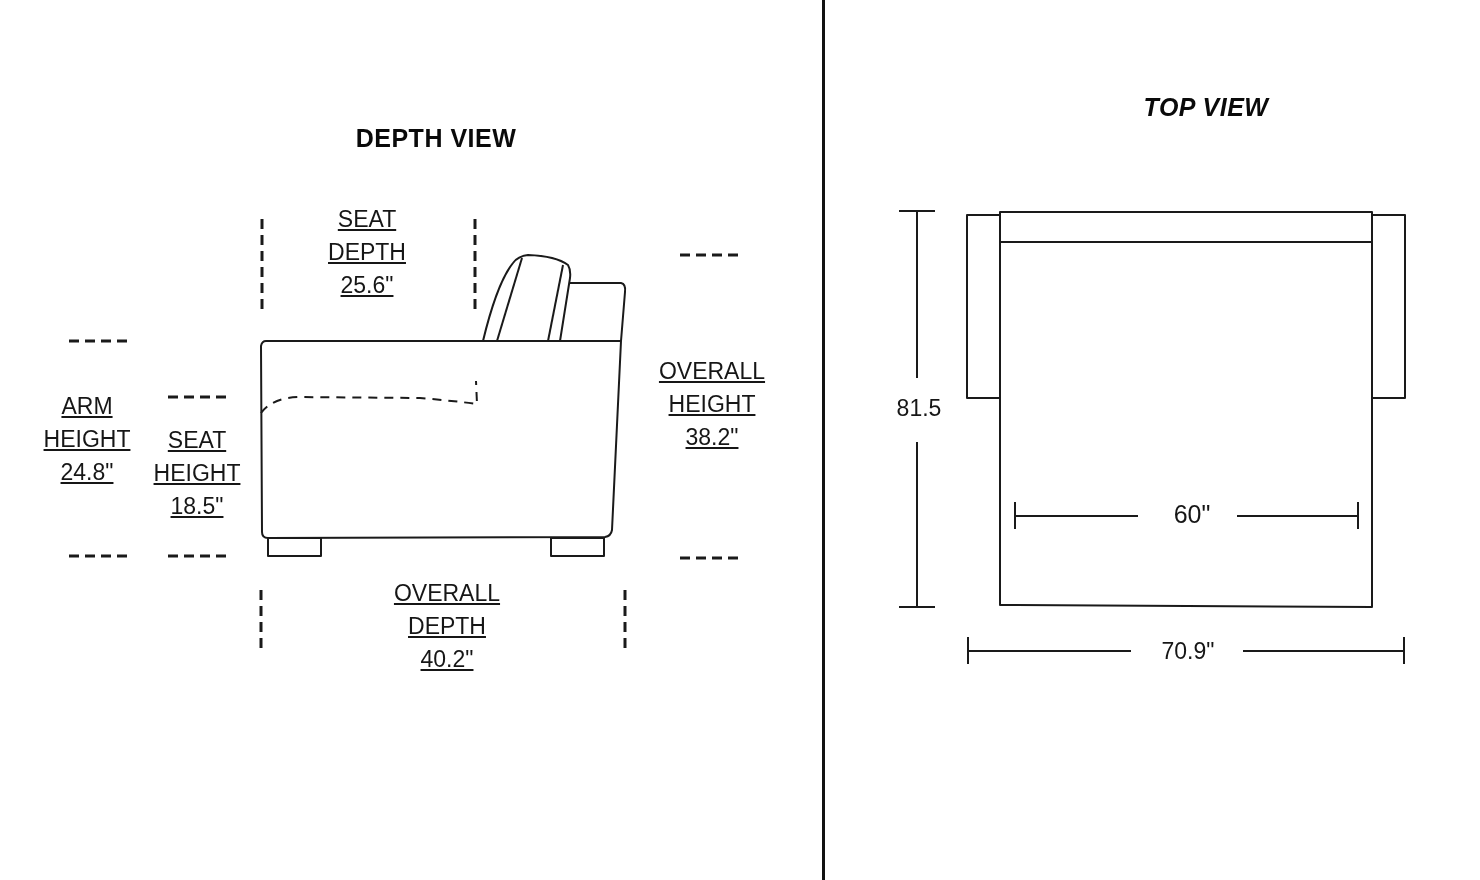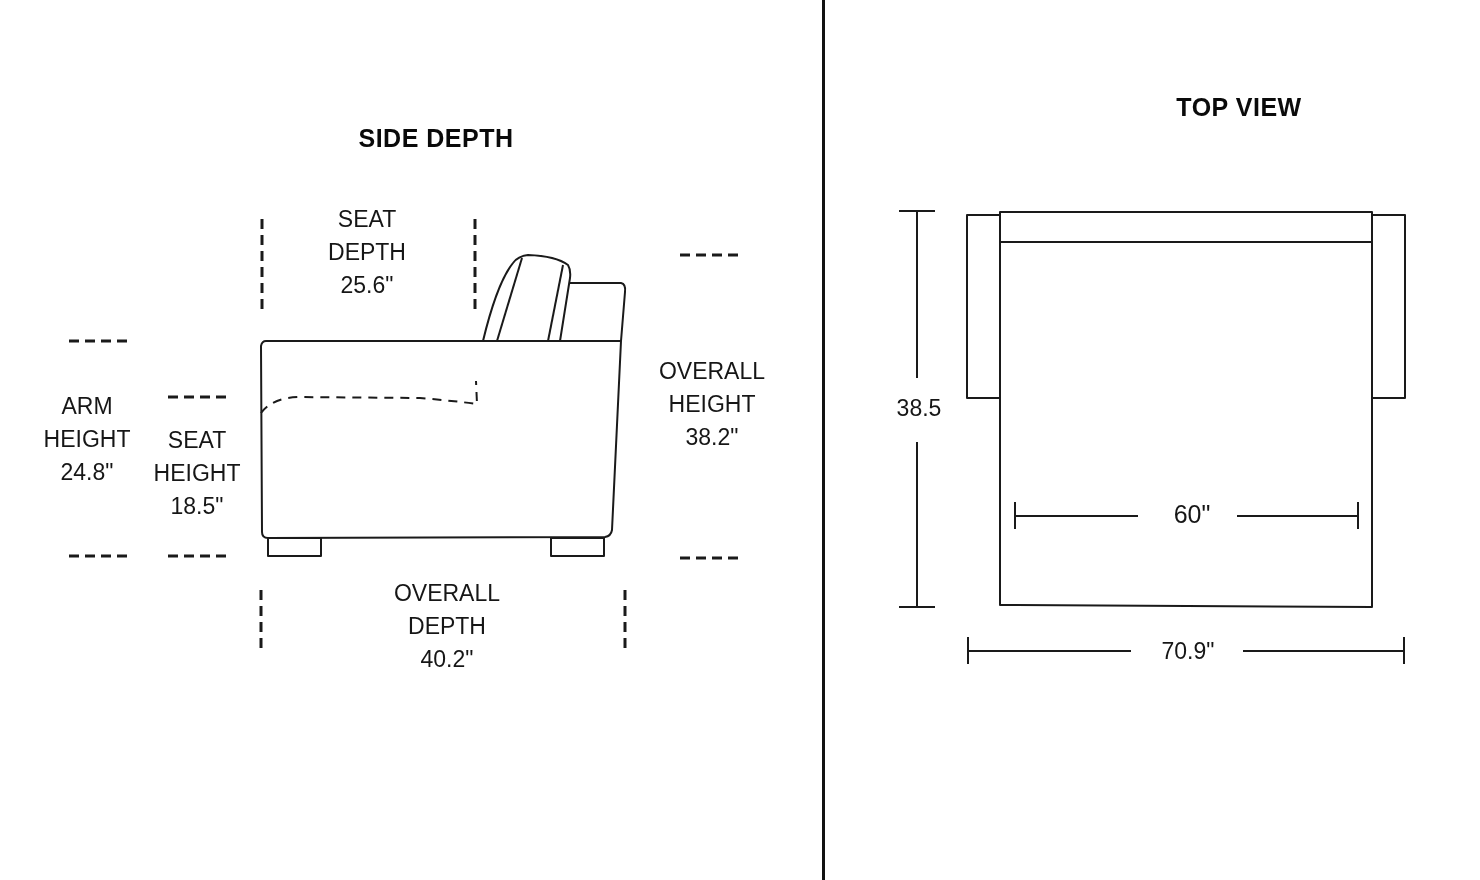--- a/index.html
+++ b/index.html
@@ -9,28 +9,28 @@
   }
   .layer { position: absolute; left: 0; top: 0; width: 1480px; height: 880px; }
   .title {
     position: absolute; font-weight: bold; font-size: 25px; letter-spacing: 0.5px;
     color: #0a0a0a; text-align: center; white-space: nowrap;
   }
   .label {
     position: absolute; font-size: 23px; line-height: 33px; text-align: center;
     color: #161616; white-space: nowrap;
   }
-  .label span { display: block; }
+  .label span { display: block; text-decoration: underline; }
   .divider { position: absolute; left: 822px; top: 0; width: 3px; height: 880px; background: #111111; }
 </style>
 </head>
 <body>
 
-<div class="title" style="left:336px; top:124px; width:200px;">SIDE DEPTH</div>
-<div class="title" style="left:1139px; top:93px; width:200px;">TOP VIEW</div>
+<div class="title" style="left:336px; top:124px; width:200px;">DEPTH VIEW</div>
+<div class="title" style="left:1106px; top:93px; width:200px;font-style:italic;">TOP VIEW</div>
 
 <div class="divider"></div>
 
 <svg class="layer" viewBox="0 0 1480 880" xmlns="http://www.w3.org/2000/svg">
   <g fill="none" stroke="#1a1a1a" stroke-width="2" stroke-linejoin="round" stroke-linecap="butt">
 
     <g>
 
       <path d="M266,341 L621,341 L612,530 Q611,536 605,537 L268,538 Q262,538 262,532 L261,346 Q262,341 266,341 Z"></path>
 
@@ -108,15 +108,15 @@
   <span>HEIGHT</span>
   <span>38.2"</span>
 </div>
 
 <div class="label" style="left:382px; top:577px; width:130px;">
   <span>OVERALL</span>
   <span>DEPTH</span>
   <span>40.2"</span>
 </div>
 
-<div class="label" style="left:879px; top:392px; width:80px;">38.5</div>
+<div class="label" style="left:879px; top:392px; width:80px;">81.5</div>
 <div class="label" style="left:1152px; top:498px; width:80px; font-size:25px;">60"</div>
 <div class="label" style="left:1138px; top:635px; width:100px;">70.9"</div>
 
 </body></html>

